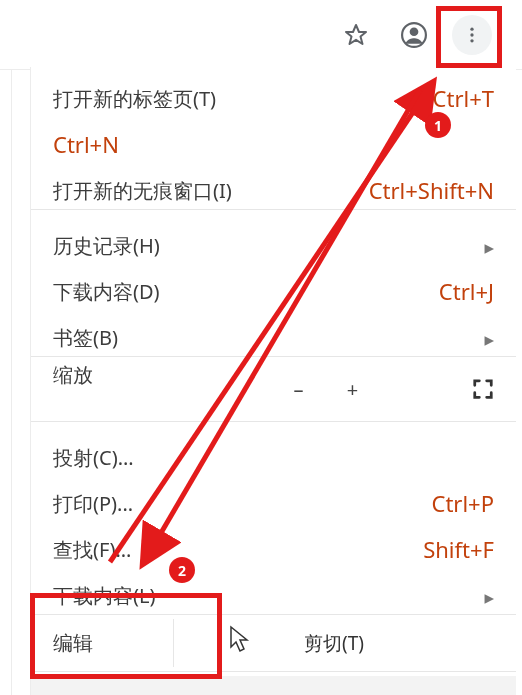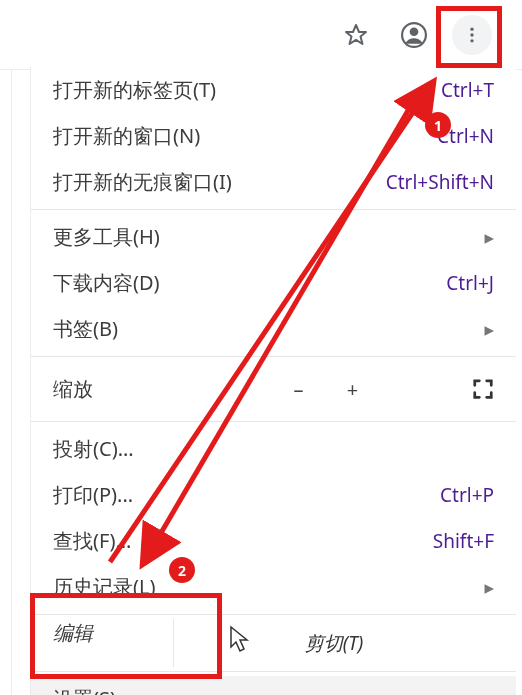--- a/index.html
+++ b/index.html
@@ -41,58 +41,56 @@
     left: 30px;
     right: 6px;
     bottom: 0;
     background: #fff;
     border-left: 1px solid #ececec;
     font-size: 20px;
     color: #3c3c3c;
   }
   .m-row {
     display: flex;
-    align-items: center;
+    align-items: flex-end;
     padding: 0 22px;
     height: 46px;
     position: relative;
     gap: 48px;
   }
   .m-row .label { flex: 1 1 auto; }
-  .m-row .short { color: #4c1d95; font-size: 19px; }
+  .m-row .short { color: #c2410c; font-size: 22px; }
   .m-row .chev {
     color: #777;
     margin-left: auto;
     font-size: 19px;
   }
   .sep { border-top: 1px solid #e6e6e6; margin: 4px 0; }
   .zoom-row {
     display: flex;
-    align-items: center;
     height: 56px;
     padding: 0 22px;
   }
   .zoom-row .label { width: 150px; }
   .zoom-mid {
     flex: 1;
     display: flex;
     align-items: center;
     justify-content: center;
     gap: 30px;
     font-size: 20px;
   }
   .zoom-btn { width: 24px; text-align: center; color:#444; }
   .zoom-val { min-width: 60px; text-align: center; }
   .fs-icon { margin-left: 24px; display:flex; align-items:center; }
   .edit-row {
     display:flex;
-    align-items:flex-start;
+    align-items:center;
     height: 48px;
     padding: 0 22px;
-    font-style: italic;
   }
   .edit-row .label{ width:120px;}
   .edit-cell{
     flex:1;
     text-align:center;
     border-left:1px solid #e6e6e6;
     height:100%;
     display:flex;
     align-items:center;
     justify-content:center;
@@ -162,32 +160,31 @@
 
   <div class="left-strip"></div>
 
   <div class="menu">
 
     <div class="m-row">
       <span class="label">打开新的标签页(T)</span>
       <span class="short">Ctrl+T</span>
     </div>
     <div class="m-row">
-      <span class="label">打开新的窗口(N)</span>
       <span class="short">Ctrl+N</span>
     </div>
     <div class="m-row">
       <span class="label">打开新的无痕窗口(I)</span>
       <span class="short">Ctrl+Shift+N</span>
     </div>
 
     <div class="sep"></div>
 
     <div class="m-row">
-      <span class="label">更多工具(H)</span>
+      <span class="label">历史记录(H)</span>
       <span class="chev">▸</span>
     </div>
     <div class="m-row">
       <span class="label">下载内容(D)</span>
       <span class="short">Ctrl+J</span>
     </div>
     <div class="m-row">
       <span class="label">书签(B)</span>
       <span class="chev">▸</span>
     </div>
@@ -217,21 +214,21 @@
     </div>
     <div class="m-row">
       <span class="label">打印(P)...</span>
       <span class="short">Ctrl+P</span>
     </div>
     <div class="m-row">
       <span class="label">查找(F)...</span>
       <span class="short">Shift+F</span>
     </div>
     <div class="m-row">
-      <span class="label">历史记录(L)</span>
+      <span class="label">下载内容(L)</span>
       <span class="chev">▸</span>
     </div>
 
     <div class="sep"></div>
 
     <div class="edit-row">
       <span class="label">编辑</span>
       <span class="edit-cell">剪切(T)</span>
     </div>
 

